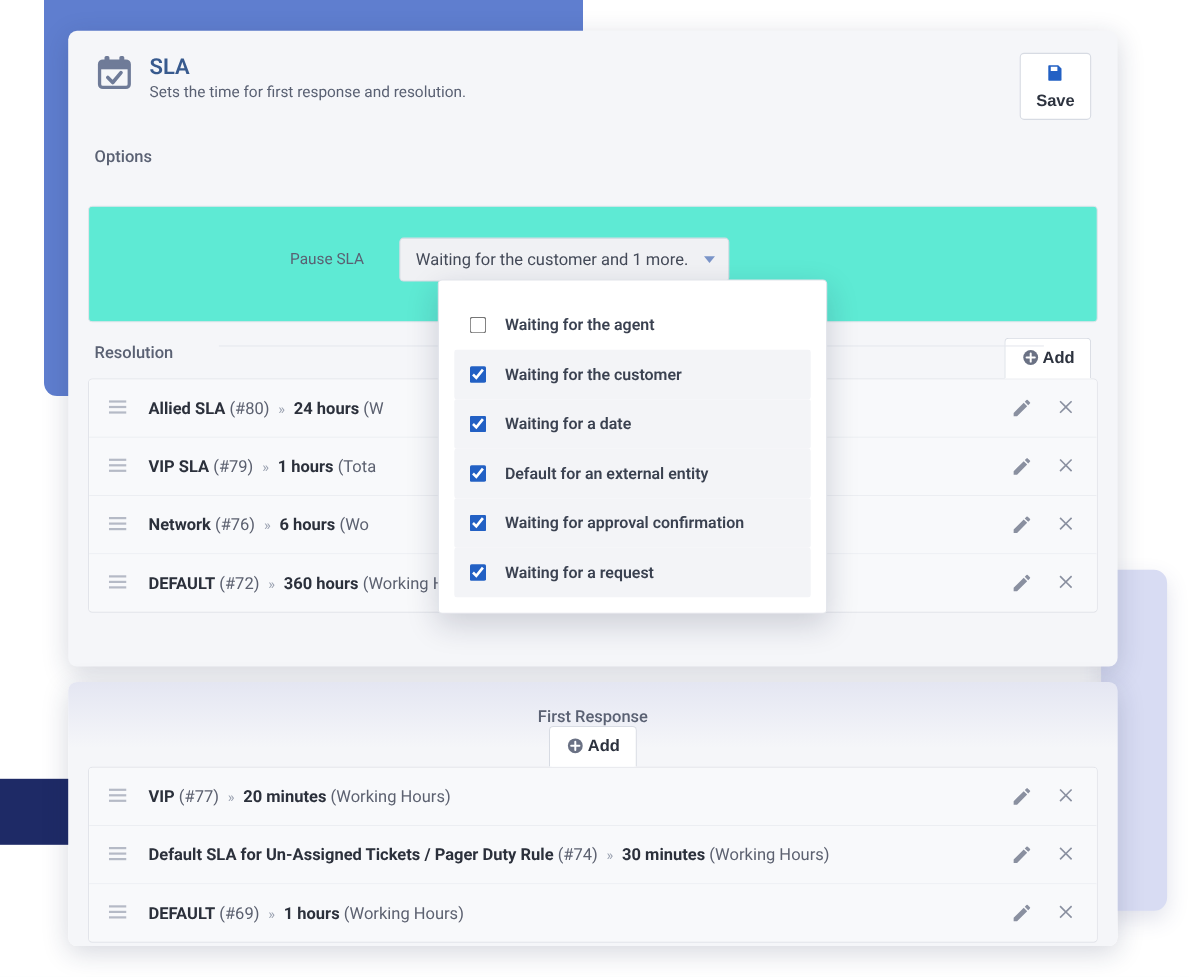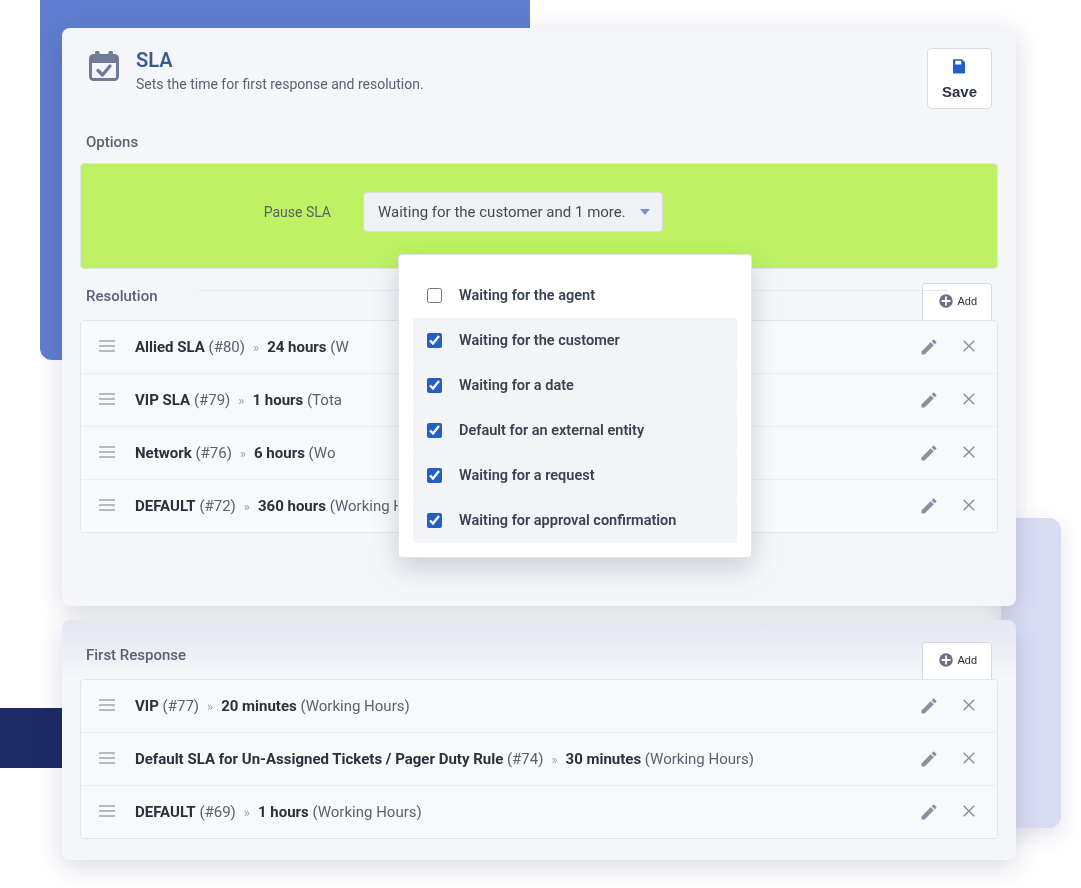--- a/index.html
+++ b/index.html
@@ -66,29 +66,29 @@
   }
   .save-btn svg { color:#2260c4; }
 
   .section-label {
     font-size:15px; color:#5a6173; font-weight:500; padding:14px 6px 12px 6px;
     display:flex; align-items:center; justify-content:space-between;
   }
   .section-label .add-btn {
     background:#fff; border:1px solid #d7dbe3; border-bottom:none;
     border-radius:4px 4px 0 0; padding:8px 14px 10px 14px;
-    font-size:11px; font-weight:400; color:#2d333f; cursor:pointer;
+    font-size:15px; font-weight:700; color:#2d333f; cursor:pointer;
     display:flex; align-items:center; gap:2px;
     margin-bottom:-12px;
   }
   .add-btn svg { color:#6a7184; }
 
   .options-box {
-    background:#bef264; border:1px solid #e2e4ea; border-radius:4px;
-    padding:28px 24px 36px 24px; position:relative;
+    background:#5eead4; border:1px solid #e2e4ea; border-radius:4px;
+    padding:28px 24px 36px 24px; position:relative;margin-top:24px;
   }
   .opt-row { display:flex; align-items:center; gap:32px; }
   .opt-label { width:226px; text-align:right; color:#5a6173; font-size:14px; }
   .select-box {
     background:#f0f1f4; border:1px solid #d7dbe3; border-radius:4px;
     padding:10px 36px 10px 14px; font-size:15px; color:#444a58;
     position:relative; min-width:294px; cursor:pointer;
   }
   .select-box .caret {
     position:absolute; right:12px; top:50%; transform:translateY(-50%);
@@ -125,21 +125,21 @@
     border-bottom:1px solid #eceef2; background:#f8f9fb;
   }
   .rule-row:last-child { border-bottom:none; }
   .drag { color:#b5bac6; margin-right:20px; cursor:grab; }
   .row-text { flex:1; font-size:15px; color:#5c6170; }
   .row-text b { color:#2b303b; font-weight:700; }
   .row-text .sep { color:#9aa1b0; margin:0 8px; font-size:13px; }
   .row-actions { display:flex; gap:22px; color:#8a90a0; }
   .row-actions svg { cursor:pointer; }
 
-  .card-secondary .section-label { padding-top:22px; }
+  .card-secondary .section-label { padding-top:22px;flex-direction:column; }
 </style>
 </head>
 <body>
 
 <div class="bg-block-bottom"></div>
 <div class="bg-block-left"></div>
 <div class="bg-block-right"></div>
 
 <div class="card card-main">
 
@@ -191,25 +191,25 @@
       <div class="dd-item checked">
         <input type="checkbox" checked="" style="">
         <span>Waiting for a date</span>
       </div>
       <div class="dd-item checked">
         <input type="checkbox" checked="" style="">
         <span>Default for an external entity</span>
       </div>
       <div class="dd-item checked">
         <input type="checkbox" checked="" style="">
+        <span>Waiting for approval confirmation</span>
+      </div>
+      <div class="dd-item checked">
+        <input type="checkbox" checked="" style="">
         <span>Waiting for a request</span>
-      </div>
-      <div class="dd-item checked">
-        <input type="checkbox" checked="" style="">
-        <span>Waiting for approval confirmation</span>
       </div>
     </div>
 
   <div class="section-label">
     <span>Resolution</span>
     <button class="add-btn">
       <svg width="18" height="18" viewBox="0 0 24 24" fill="currentColor">
           <circle cx="12" cy="12" r="9" fill="currentColor"></circle>
           <path d="M12 7v10M7 12h10" stroke="#fff" stroke-width="2.4" stroke-linecap="round"></path>
         </svg>

